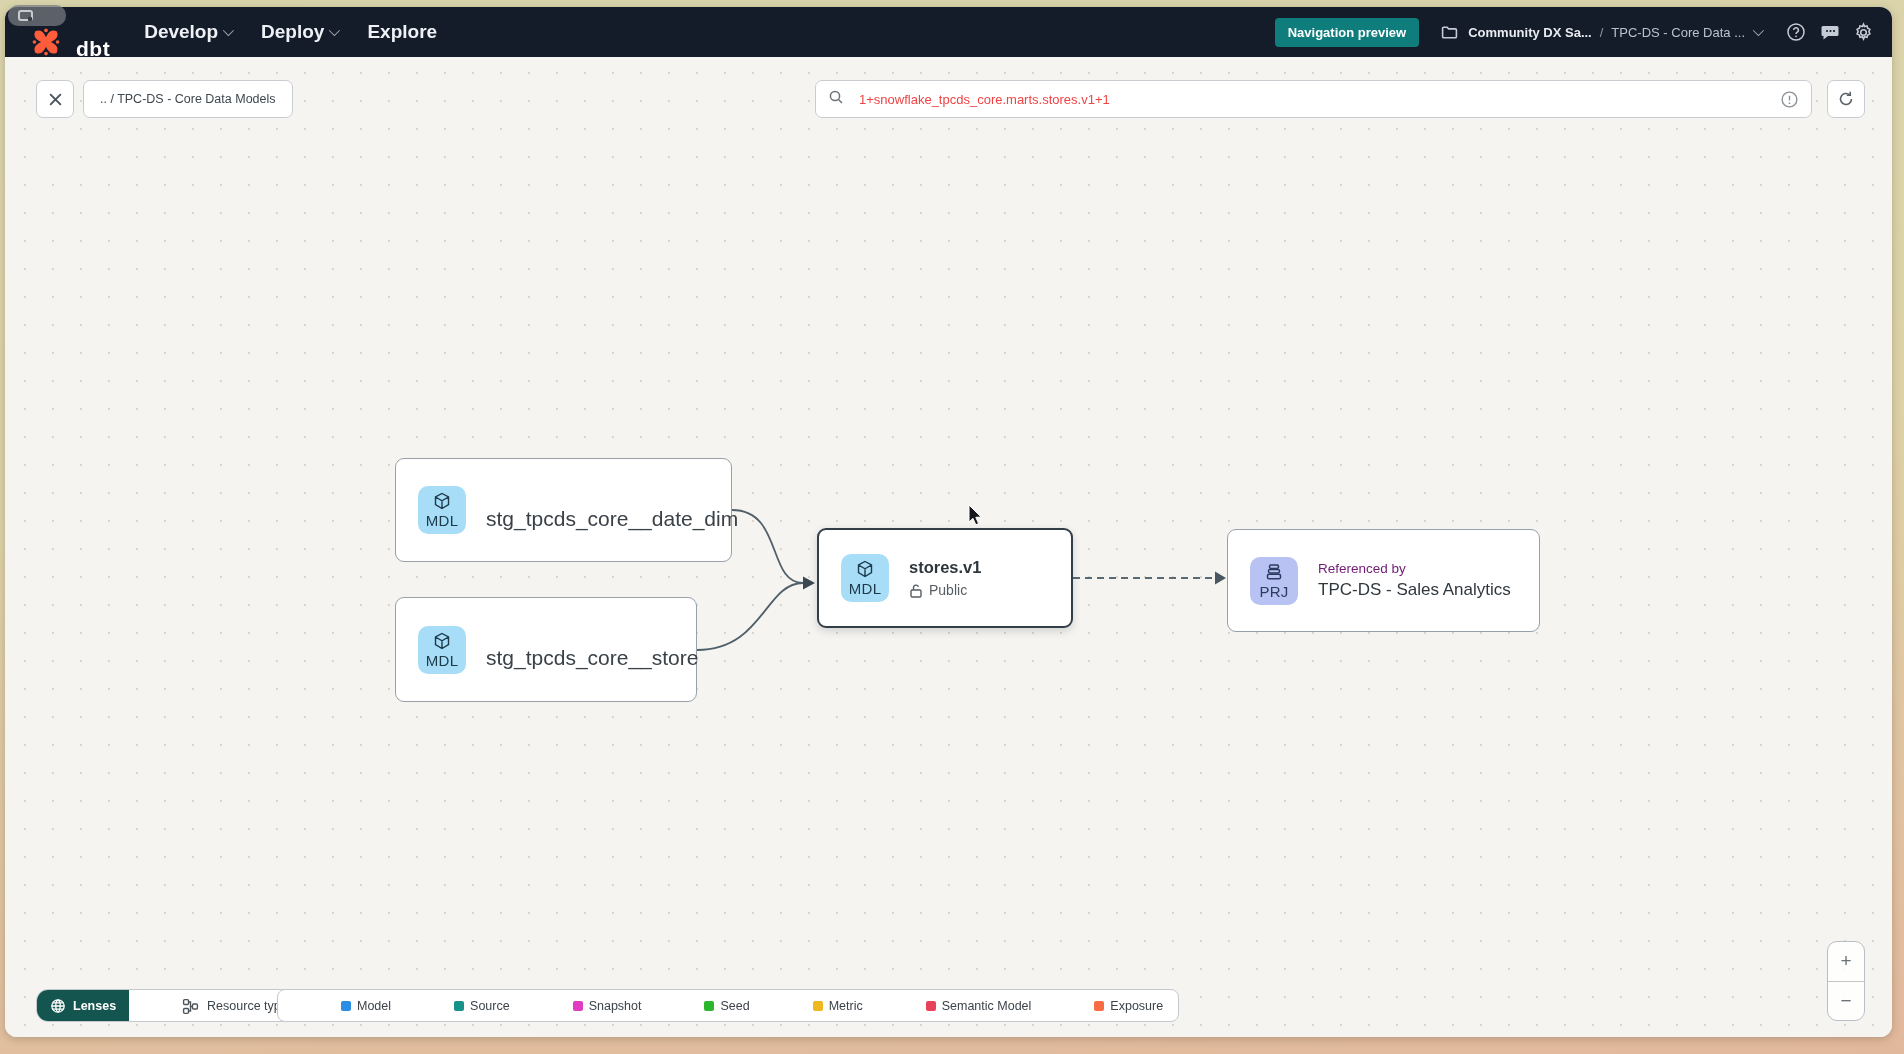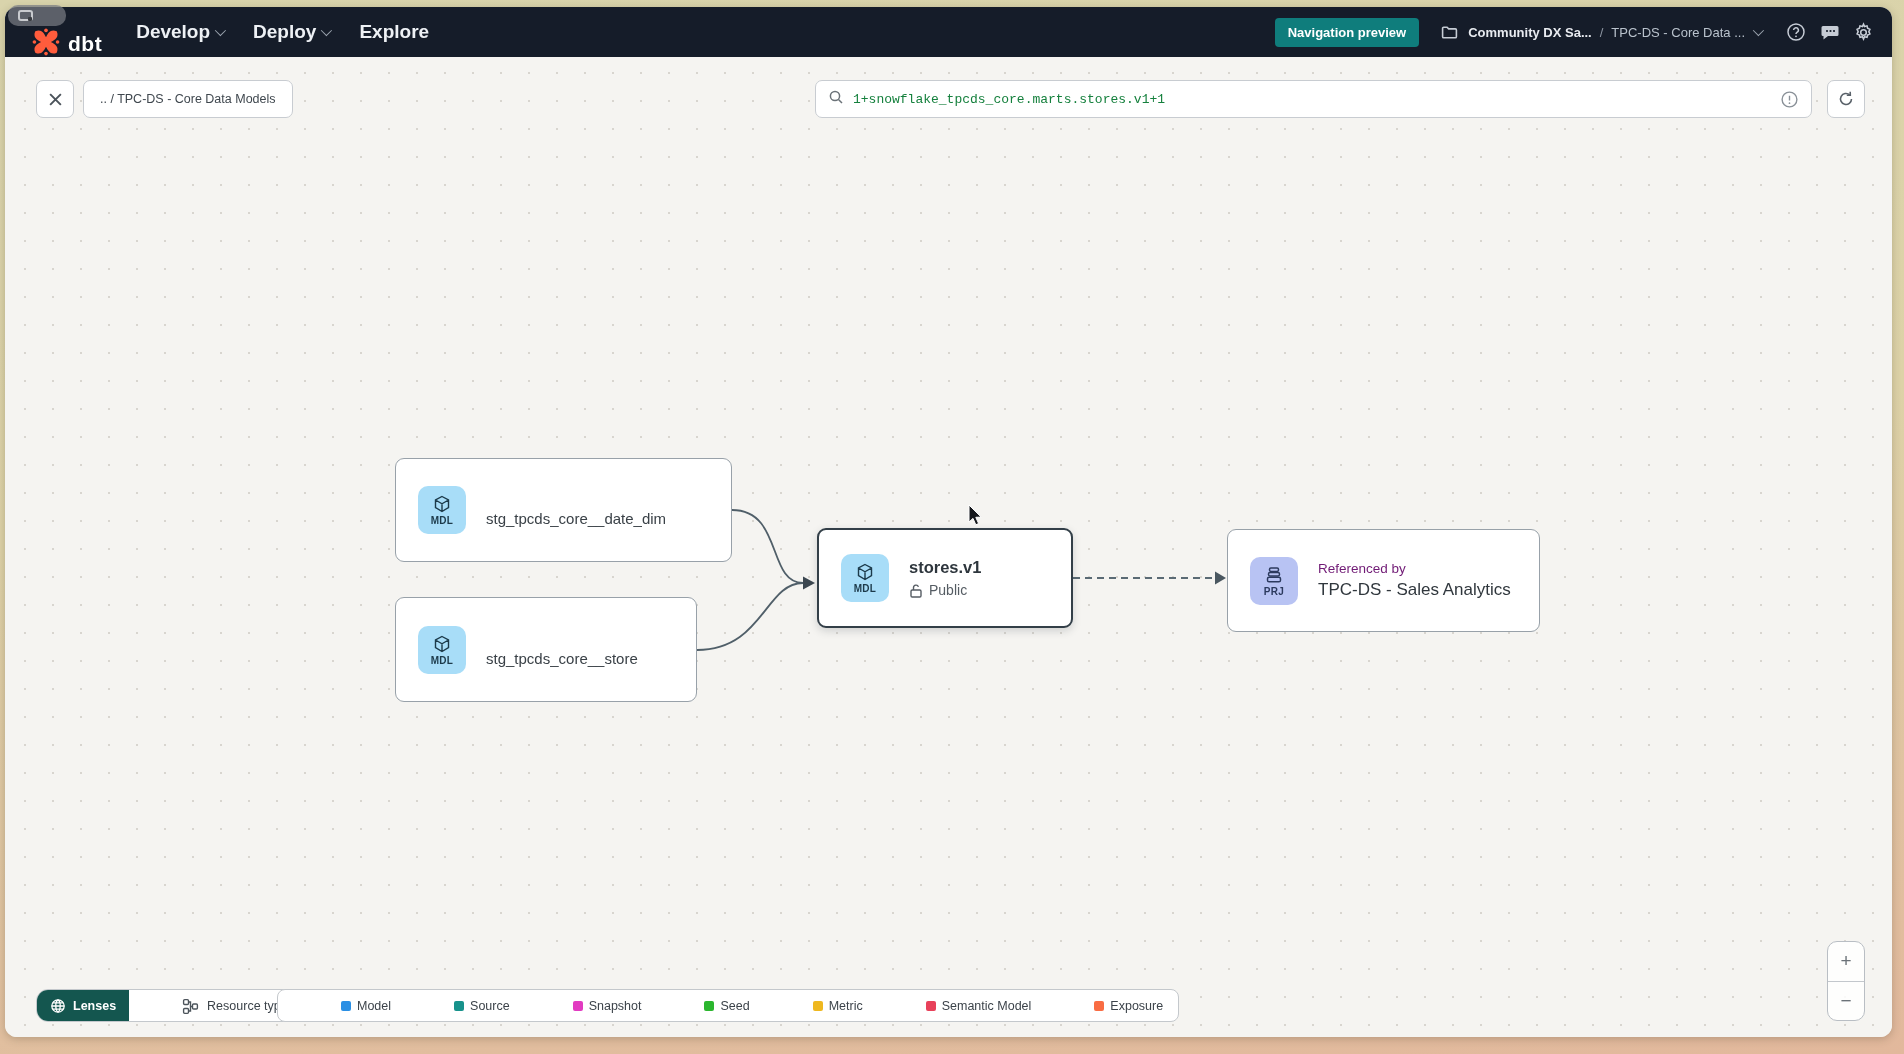--- a/index.html
+++ b/index.html
@@ -9,21 +9,21 @@
   .frame { position:relative; width:1904px; height:1054px;
     background:linear-gradient(175deg,#d9d4ac 0%,#ddd2a7 45%,#e2b89c 100%); }
 
   .app { position:absolute; left:5px; top:7px; width:1887px; height:1030px;
     background:#f5f4f1; border-radius:12px; overflow:hidden;
     box-shadow:0 2px 8px rgba(60,50,30,.25); }
 
   
   .hdr { position:relative; height:50px; background:#151c29; display:flex;
     align-items:center; padding:0 18px 0 26px; color:#f2f4f7; }
-  .logo { display:flex; align-items:center; gap:7px; margin-right:34px;margin-top:24px; }
+  .logo { display:flex; align-items:flex-end; gap:15px; margin-right:34px;margin-top:24px; }
   .logo-text { font-size:21px; font-weight:bold; color:#fff; letter-spacing:.5px; }
   .nav { display:flex; align-items:center; gap:30px; }
   .nav-item { display:flex; align-items:center; gap:5px; font-size:19px;
     font-weight:bold; color:#eef1f5; cursor:pointer; }
   .chev { width:8px; height:8px; border-right:1.6px solid #9aa3ae;
     border-bottom:1.6px solid #9aa3ae; transform:rotate(45deg) translateY(-2px); }
   .hdr-right { margin-left:auto; display:flex; align-items:center; gap:14px; }
   .preview-btn { background:#0f7d7c; color:#fff; font-size:13px; font-weight:bold;
     border:none; border-radius:4px; padding:7px 13px; cursor:pointer; }
   .crumb { display:flex; align-items:center; gap:8px; margin-left:6px; }
@@ -44,41 +44,41 @@
   .tb-close { position:absolute; left:31px; top:23px; width:38px; height:38px;
     background:#fff; border:1px solid #c8ccd1; border-radius:7px; display:flex;
     align-items:center; justify-content:center; cursor:pointer; }
   .tb-chip { position:absolute; left:78px; top:23px; height:38px; background:#fff;
     border:1px solid #c8ccd1; border-radius:7px; display:flex; align-items:center;
     padding:12px 16px; font-size:12.5px; color:#3f474e; cursor:pointer; }
   .tb-search { position:absolute; left:810px; top:23px; width:997px; height:38px;
     background:#fff; border:1px solid #c8ccd1; border-radius:7px; display:flex;
     align-items:center; padding:0 36px 0 12px; }
   .tb-search input { border:none; outline:none; flex:1; font-size:13px;
-    color:#15803d; margin-left:9px; background:transparent;
-    font-family:Liberation Mono, monospace; }
+    color:#ef4444; margin-left:15px; background:transparent;
+    font-family:Liberation Sans, sans-serif; }
   .search-info { position:absolute; right:12px; top:9px; }
   .tb-refresh { position:absolute; left:1822px; top:23px; width:38px; height:38px;
     background:#fff; border:1px solid #c8ccd1; border-radius:7px; display:flex;
     align-items:center; justify-content:center; cursor:pointer; }
 
   
   .node { position:absolute; background:#fff; border:1px solid #98a1a9;
     border-radius:9px; display:flex; align-items:center; gap:20px;
     padding:0 20px 0 22px; cursor:pointer; }
   .node.selected { border:2px solid #333f48;
     box-shadow:0 3px 8px rgba(40,50,60,.18); }
   .badge { width:48px; height:48px; border-radius:10px; display:flex;
     flex-direction:column; align-items:center; justify-content:center;
     flex-shrink:0; gap:1px; }
   .badge-mdl { background:#a8ddf8; }
   .badge-prj { background:#b8c3f3; }
-  .badge-label { font-size:10px; font-weight:bold; color:#1c3a4a; letter-spacing:.3px; }
+  .badge-label { font-size:15px; font-weight:normal; color:#1c3a4a; letter-spacing:.3px; }
   .badge-prj .badge-label { color:#2c3a5e; }
-  .node-label { font-size:15px; color:#3a4147; white-space:nowrap;margin-top:17px; }
+  .node-label { font-size:21px; color:#3a4147; white-space:nowrap;margin-top:17px; }
   .node-title { font-size:16.5px; font-weight:bold; color:#2e363d; }
   .node-access { display:flex; align-items:center; gap:6px; margin-top:5px;
     font-size:14px; color:#555c63; }
   .node-kicker { font-size:13.5px; color:#701a75; }
   .node-big { font-size:17px; color:#30373d; margin-top:4px; white-space:nowrap; }
 
   .edges { position:absolute; left:0; top:0; width:1887px; height:980px;
     pointer-events:none; }
 
   

